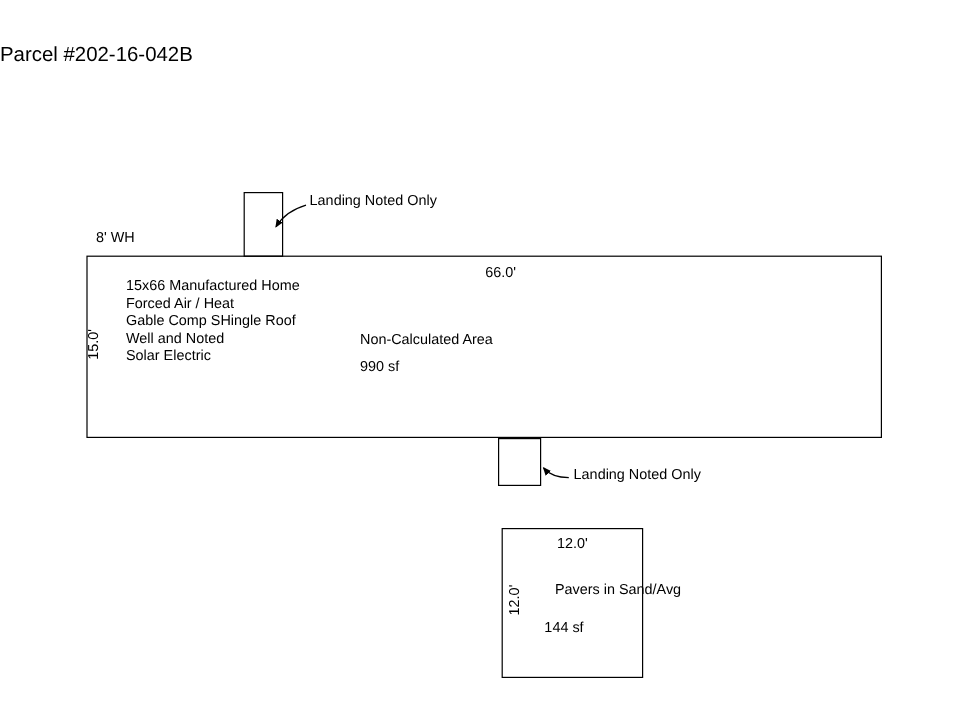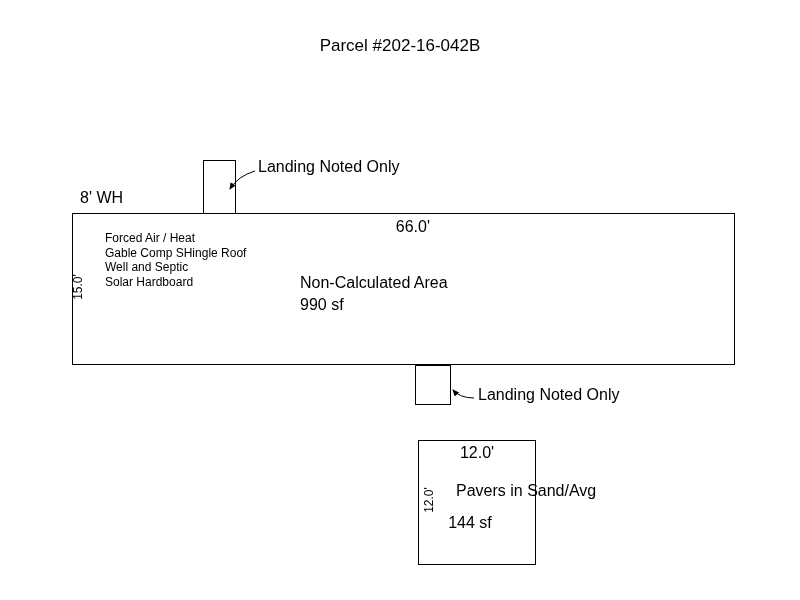--- a/index.html
+++ b/index.html
@@ -11,28 +11,28 @@
   body{
     width:800px;height:600px;
     background:var(--bg);
     font-family:"Liberation Sans", sans-serif;
     color:var(--text);
     overflow:hidden;
   }
   .sketch{position:relative;width:800px;height:600px;background:var(--bg);}
   .title{
     position:absolute;top:32px;left:0;width:800px;
-    text-align:center;font-size:17px;line-height:28px;
+    font-size:17px;line-height:28px;
   }
   .rect{position:absolute;border:1px solid var(--line);box-sizing:border-box;background:transparent;}
   .main-rect{left:72px;top:213px;width:663px;height:152px;}
   .top-landing-rect{left:203px;top:160px;width:33px;height:54px;}
   .bottom-landing-rect{left:415px;top:365px;width:36px;height:40px;}
   .pavers-rect{left:418px;top:440px;width:118px;height:125px;}
-  .label{position:absolute;font-size:16px;line-height:14px;white-space:nowrap;}
+  .label{position:absolute;font-size:12px;line-height:14px;white-space:nowrap;}
   .wh-label{left:80px;top:191px;}
   .top-dim{left:370px;top:220px;width:60px;text-align:right;}
   .vtext{position:absolute;font-size:12px;line-height:14px;white-space:nowrap;transform:rotate(-90deg);}
   .main-side-dim{left:65px;top:280px;}
   .desc{position:absolute;left:105px;top:231px;font-size:12px;line-height:14.5px;}
   .area-label{left:300px;top:276px;width:200px;text-align:left;}
   .area-value{left:300px;top:298px;width:200px;}
   .landing-note-top{left:258px;top:160px;}
   .landing-note-bottom{left:478px;top:388px;}
   .pavers-top-dim{left:418px;top:446px;width:118px;text-align:center;}
@@ -53,24 +53,25 @@
   <div class="rect main-rect"></div>
   <div class="rect top-landing-rect"></div>
   <div class="rect bottom-landing-rect"></div>
   <div class="rect pavers-rect"></div>
 
   <div class="label wh-label">8' WH</div>
   <div class="label top-dim">66.0'</div>
   <div class="vtext main-side-dim">15.0'</div>
 
   <div class="desc">
+    <div>15x66 Manufactured Home</div>
     <div>Forced Air / Heat</div>
     <div>Gable Comp SHingle Roof</div>
-    <div>Well and Septic</div>
-    <div>Solar Hardboard</div>
+    <div>Well and Noted</div>
+    <div>Solar Electric</div>
   </div>
 
   <div class="label area-label">Non-Calculated Area</div>
   <div class="label area-value">990 sf</div>
 
   <div class="label landing-note-top">Landing Noted Only</div>
   <div class="label landing-note-bottom">Landing Noted Only</div>
 
   <div class="label pavers-top-dim">12.0'</div>
   <div class="vtext pavers-side-dim">12.0'</div>

